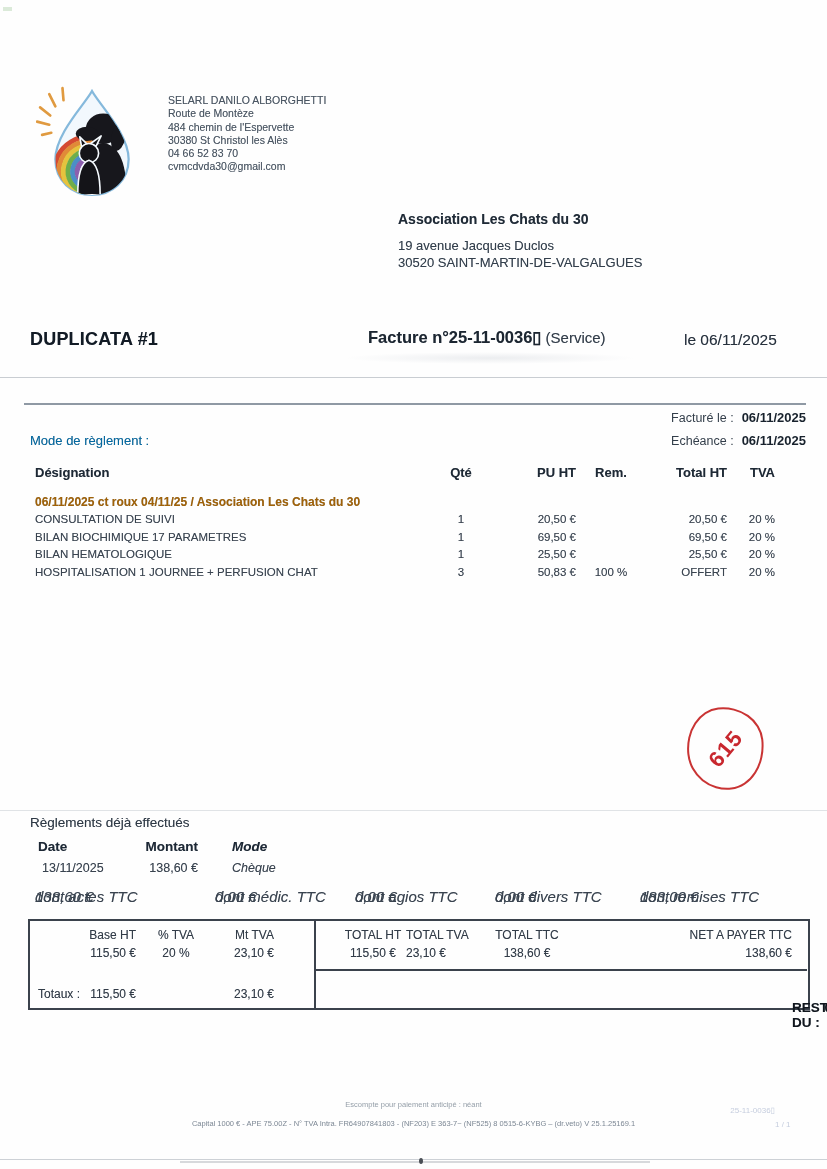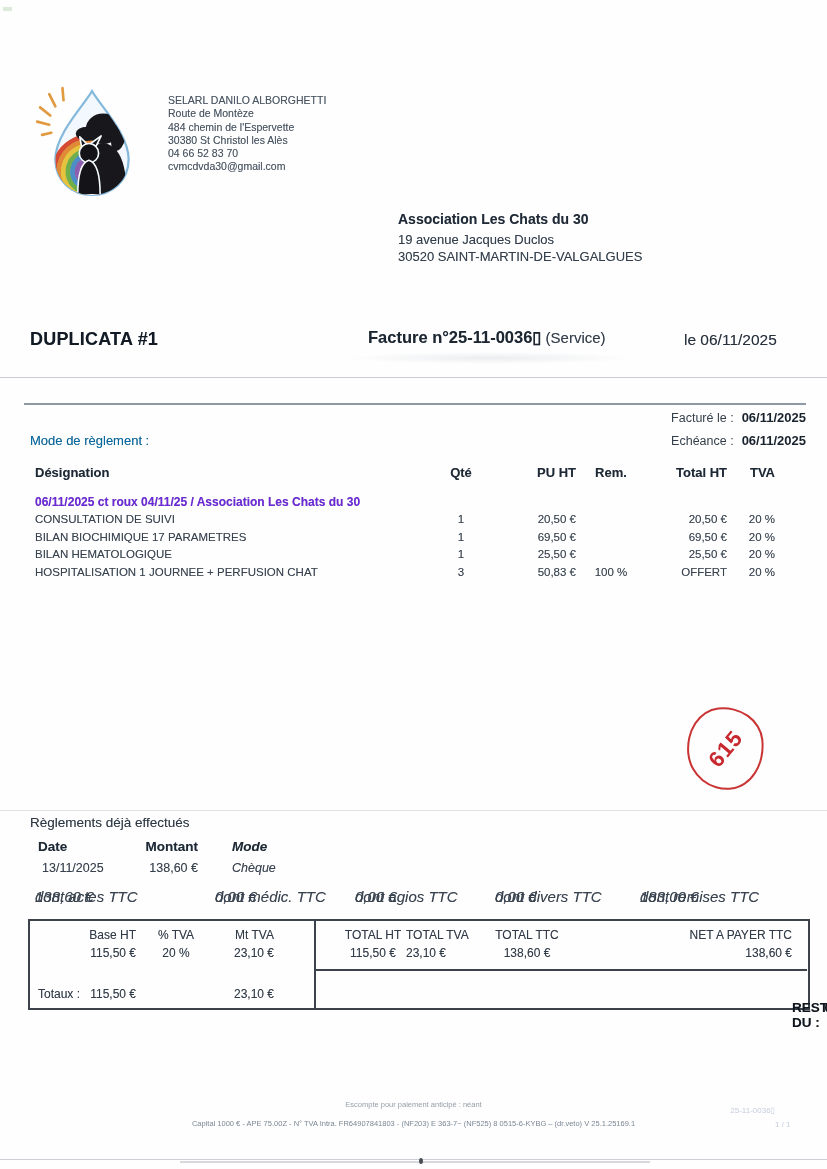--- a/index.html
+++ b/index.html
@@ -7,21 +7,21 @@
     position:relative;width:827px;height:1169px;background:#fefefe;
     font-family:"Liberation Sans",sans-serif;color:#3d4956;overflow:hidden;
   }
   .abs{position:absolute;}
   .soft{text-shadow:0 0 .5px rgba(62,74,88,.45);}
   
   .logo{left:36px;top:86px;width:112px;height:114px;}
   .clinic{left:168px;top:94px;font-size:10.5px;line-height:13.3px;color:#4a5663;}
   
   .recipient{left:398px;top:211px;font-size:13px;line-height:17.5px;color:#333f4c;}
-  .recipient .name{font-weight:700;font-size:14px;color:#1f2a36;margin-bottom:2px;}
+  .recipient .name{font-weight:700;font-size:14px;color:#1f2a36;margin-bottom:8px;}
   
   .duplicata{left:30px;top:329px;font-size:18px;font-weight:700;color:#121b25;letter-spacing:.2px;}
   .facture{left:368px;top:328px;font-size:16.5px;color:#1c2631;}
   .facture .num{font-weight:700;}
   .facture .svc{font-weight:400;font-size:15px;color:#333e4a;}
   .inv-date{left:684px;top:331px;font-size:15.5px;color:#27313d;}
   .smudge{left:345px;top:352px;width:290px;height:12px;border-radius:50%;
     background:radial-gradient(closest-side,#e7e9ec,rgba(231,233,236,0));opacity:.8;}
   .hairline{left:0;top:377px;width:827px;height:1px;background:#c9cdd2;}
   .mainline{left:24px;top:403px;width:782px;height:1.5px;background:#8f99a4;}
@@ -34,21 +34,21 @@
   
   .trow{left:0;width:827px;height:17px;}
   .trow span{position:absolute;top:0;}
   .col-des{left:35px;width:392px;}
   .col-qty{left:430px;width:62px;text-align:center;}
   .col-pu{left:496px;width:80px;text-align:right;}
   .col-rem{left:581px;width:60px;text-align:center;}
   .col-tot{left:647px;width:80px;text-align:right;}
   .col-tva{left:715px;width:60px;text-align:right;}
   .thead{top:465px;font-size:13px;font-weight:700;color:#1d2834;}
-  .tgroup{top:495px;font-size:12px;font-weight:700;color:#6d28d9;}
+  .tgroup{top:495px;font-size:12px;font-weight:700;color:#a16207;}
   .r0{top:513px;} .r1{top:531px;} .r2{top:548px;} .r3{top:566px;}
   .item{font-size:11.5px;color:#3a4450;}
   
   .stamp{left:687px;top:707px;width:73px;height:79px;border:2.5px solid #c93434;
     border-radius:46% 54% 48% 52% / 52% 44% 56% 48%;transform:rotate(-6deg);
     display:flex;align-items:center;justify-content:center;}
   .stamp .val{transform:rotate(-44deg);font-size:22px;font-weight:600;color:#c8272e;letter-spacing:1px;}
   
   .pay-sep{left:0;top:810px;width:827px;height:1px;background:#e0e3e6;}
   .pay-title{left:30px;top:815px;font-size:13.5px;color:#2e3945;}

